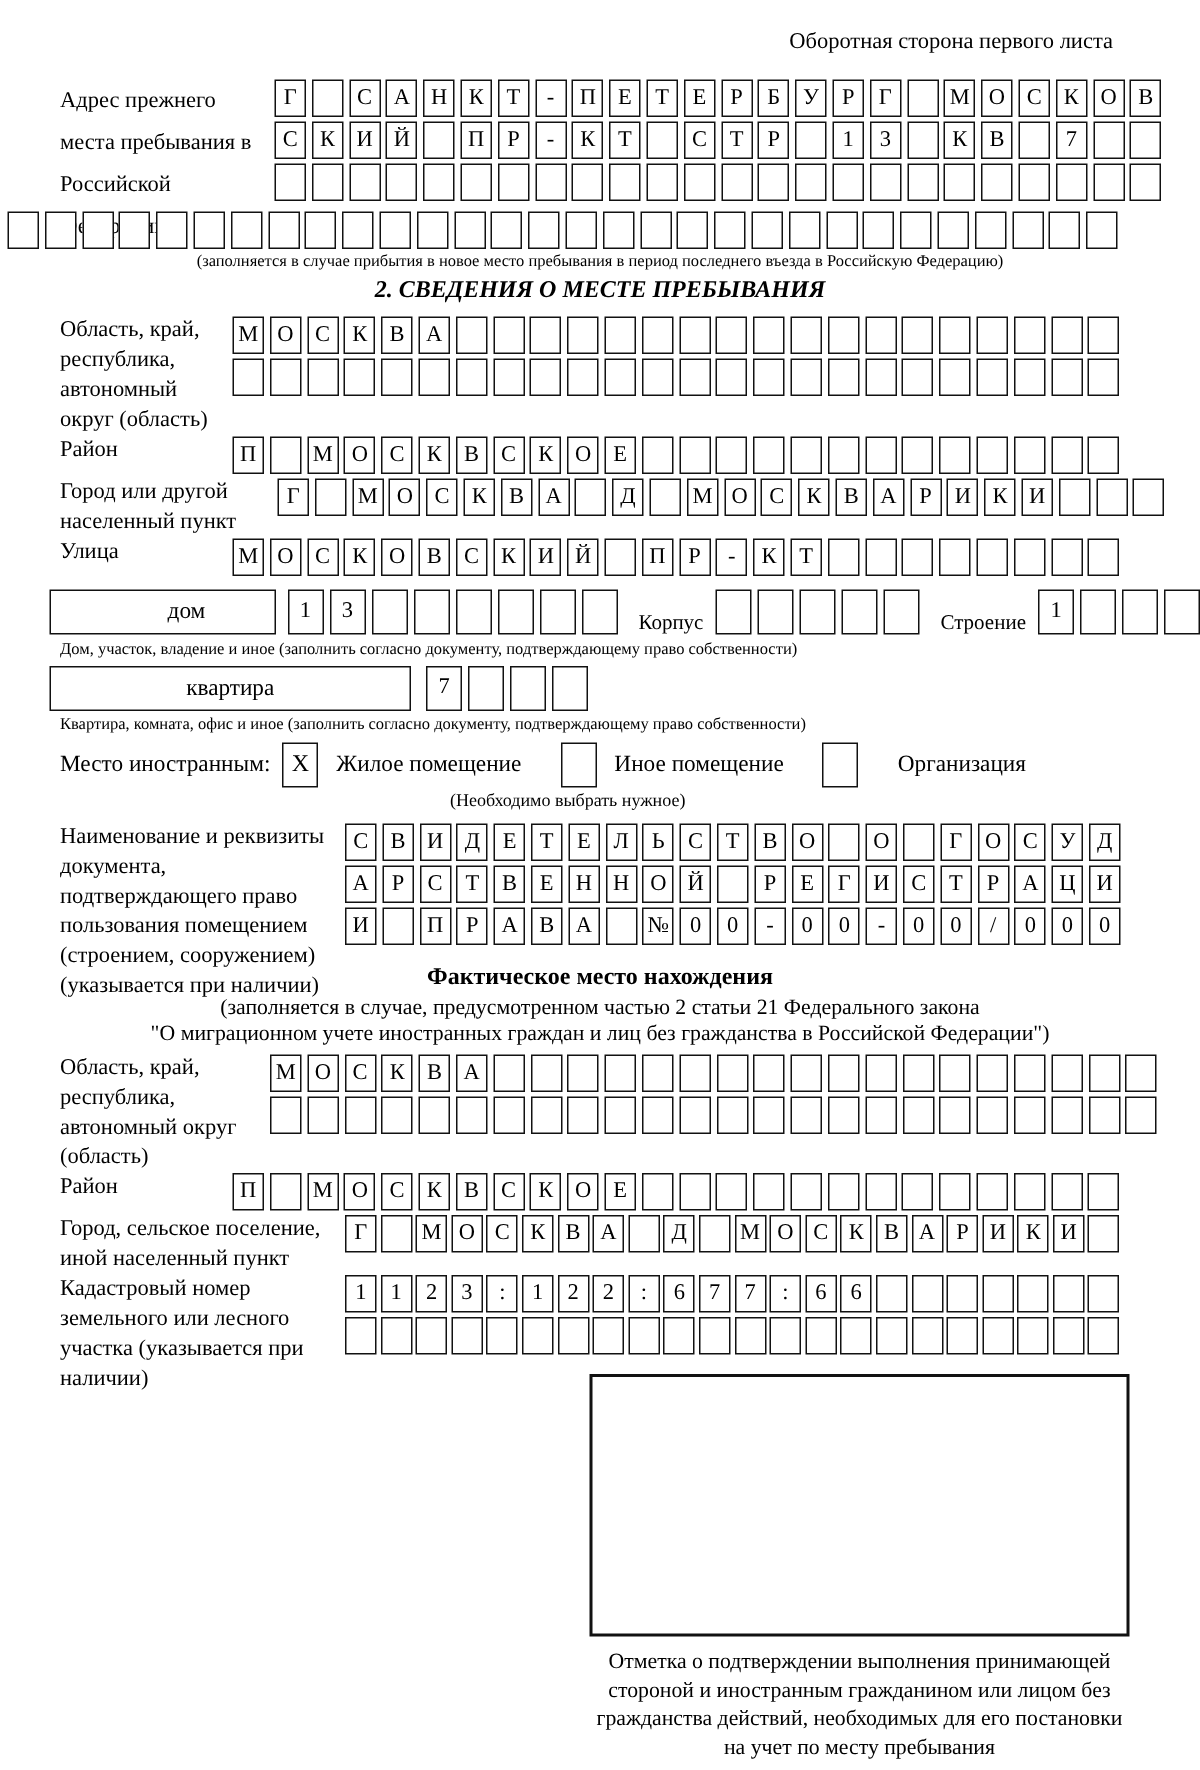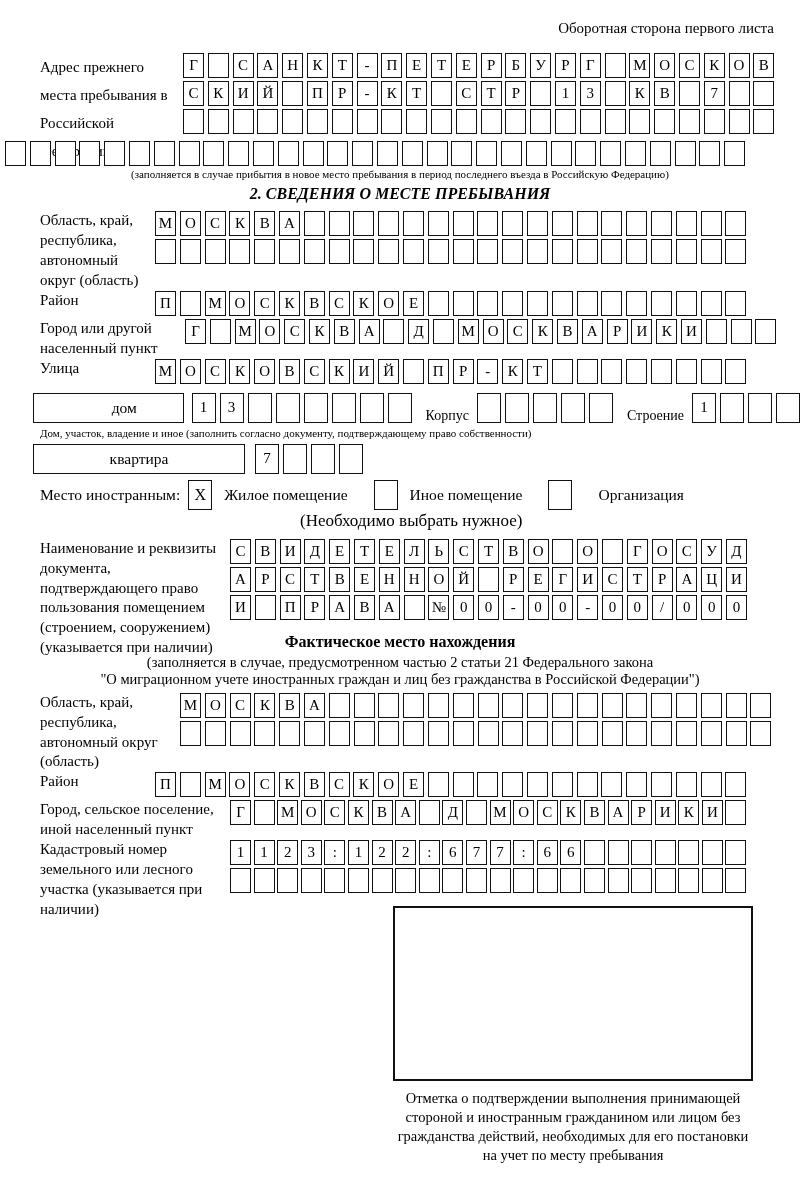--- a/index.html
+++ b/index.html
@@ -1,20 +1,20 @@
 <!DOCTYPE html>
 <html><head>
 <meta charset="utf-8">
 <style>
   * { margin:0; padding:0; box-sizing:border-box; }
   body { width:800px; height:1180px; background:#fff; color:#000;
          font-family:"Liberation Serif", "DejaVu Serif", serif; overflow:hidden; }
   .page { width:800px; height:1180px; position:relative; }
 
-  .corner { text-align:right; padding:20px 26px 0 0; font-size:15px; }
+  .corner { text-align:right; padding:20px 58px 0 0; font-size:15px; }
 
   .flabel { font-size:15px; line-height:1.33; }
 
   .field { display:flex; align-items:flex-start; margin-left:40px; }
   .rows  { display:flex; flex-direction:column; }
 
   .box-row { display:flex; gap:3.8px; margin-bottom:3px; }
   .cell { width:21px; height:25px; border:1.7px solid #111; flex:0 0 auto;
           display:flex; align-items:center; justify-content:center;
           font-size:15px; background:#fff; }
@@ -34,29 +34,29 @@
 
   .f-region  { margin-top:8px; }  .f-region  .flabel { width:115px; }
   .f-district .flabel { width:115px; }
   .f-city    .flabel { width:145px; }
   .f-street  .flabel { width:115px; }
 
   .hrow { display:flex; align-items:center; margin:5px 0 0 33px; }
   .wide-box { height:30px; border:1.7px solid #111; display:flex;
               align-items:center; justify-content:center; font-size:15.5px; }
   .wb-dom { width:162px; margin-right:8px;padding-left:32px; }
-  .wb-kv  { width:212px; margin-right:10px; }
+  .wb-kv  { width:241px; margin-right:10px; }
   .inline-label { font-size:14px; margin:16px 8px 0 14px; }
   .sub-note { margin:3px 0 0 40px; }
 
   .stay { display:flex; align-items:center; margin:6px 0 0 40px; font-size:15.5px; }
   .stay .cb { width:24px; height:30px; border:1.7px solid #111; display:flex;
               align-items:center; justify-content:center; font-size:16px; }
   .stay .g8 { margin-left:8px; } .stay .g12 { margin-left:12px; } .stay .g26 { margin-left:26px; }
-  .stay-note { margin:1px 0 0 300px; font-size:17px; }
+  .stay-note { margin:1px 0 0 300px; font-size:12px; }
 
   .f-doc { margin-top:8px; height:86px; }
   .f-doc .flabel { width:190px; }
 
   .fact-title { margin-top:8px; }
   .fact-note { text-align:center; font-size:14.5px; margin-top:3px; }
 
   .f-region2 { margin-top:5px; } .f-region2 .flabel { width:140px; }
   .f-district2 .flabel { width:115px; }
   .f-city2 .flabel { width:190px; }
@@ -372,20 +372,21 @@
 
   <div class="hrow">
     <div class="wide-box wb-kv">квартира</div>
     <div class="box-row lg" style="margin-bottom:0">
         <div class="cell">7</div>
         <div class="cell"></div>
         <div class="cell"></div>
         <div class="cell"></div>
       </div>
   </div>
+  <div class="note sub-note">Квартира, комната, офис и иное (заполнить согласно документу, подтверждающему право собственности)</div>
 
   <div class="stay">
     <span>Место иностранным:</span>
     <span class="cb g8">X</span>
     <span class="g12">Жилое помещение</span>
     <span class="cb g26"></span>
     <span class="g12">Иное помещение</span>
     <span class="cb g26"></span>
     <span class="g26">Организация</span>
   </div>

